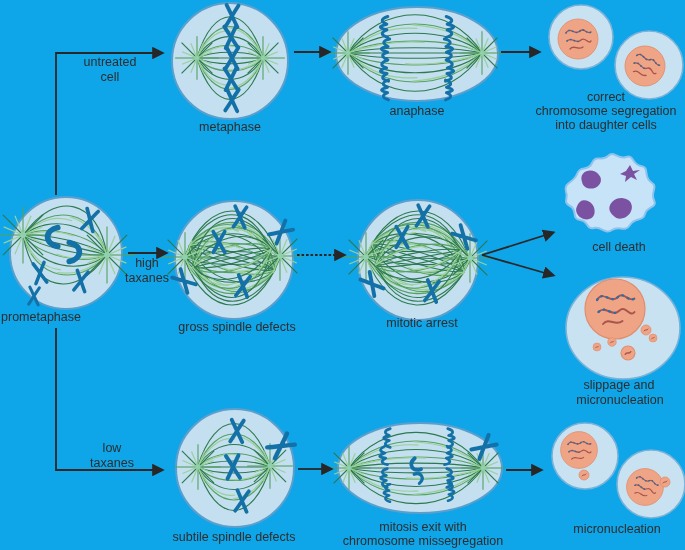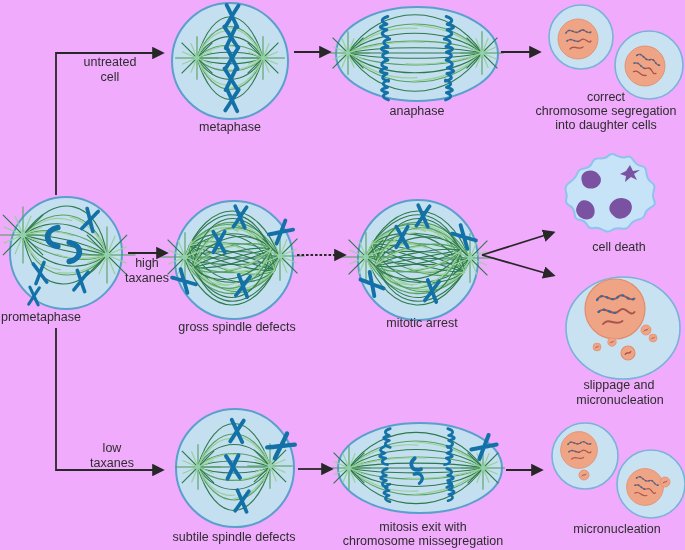--- a/index.html
+++ b/index.html
@@ -1,16 +1,16 @@
 <!DOCTYPE html>
 <html style="--cell_fill: #c4dfef; --cell_stroke: #5b9fcd; --cell_fill2: #c9e2f1; --cell_stroke2: #7ab2d8; --spindle_dark: #2c7a4e; --spindle_mid: #55a161; --spindle_light: #9ad099; --centrosome: #8fd0b0; --chromosome: #1371a8; --nucleus: #efa585; --nucleus_stroke: #e08d6e; --chromatin_red: #a8544e; --chromatin_blue: #2a6fa8; --chromatin_purple: #7b51a1; --apoptotic_fill: #c6e3f8; --apoptotic_stroke: #8fc3ec; --arrow: #272727; --label: #2d2d2d;"><head>
 <meta charset="utf-8">
 <style>
   html,body{margin:0;padding:0;background:#ffffff;}
-  .stage{width:685px;height:550px;position:relative;overflow:hidden;background:#f0abfc;text-align:center;}
+  .stage{width:685px;height:550px;position:relative;overflow:hidden;background:#0ea5e9;text-align:center;}
   svg{font-family:"Liberation Sans",sans-serif;display:block;}
   .lbl{font-size:12.5px;fill:var(--label);text-anchor:middle;}
   .membrane{fill:var(--cell_fill);stroke:var(--cell_stroke);stroke-width:2;}
   .membrane2{fill:var(--cell_fill2);stroke:var(--cell_stroke2);stroke-width:1.6;}
   .fd{stroke:var(--spindle_dark);fill:none;stroke-width:1.1;vector-effect:non-scaling-stroke;}
   .fl{stroke:var(--spindle_mid);fill:none;stroke-width:1.1;vector-effect:non-scaling-stroke;}
   .fl2{stroke:var(--spindle_light);fill:none;stroke-width:1.2;vector-effect:non-scaling-stroke;}
   .astc{fill:var(--centrosome);}
   .chr{stroke:var(--chromosome);fill:none;stroke-linecap:round;stroke-linejoin:round;}
   .cw3{stroke-width:3.2;}

